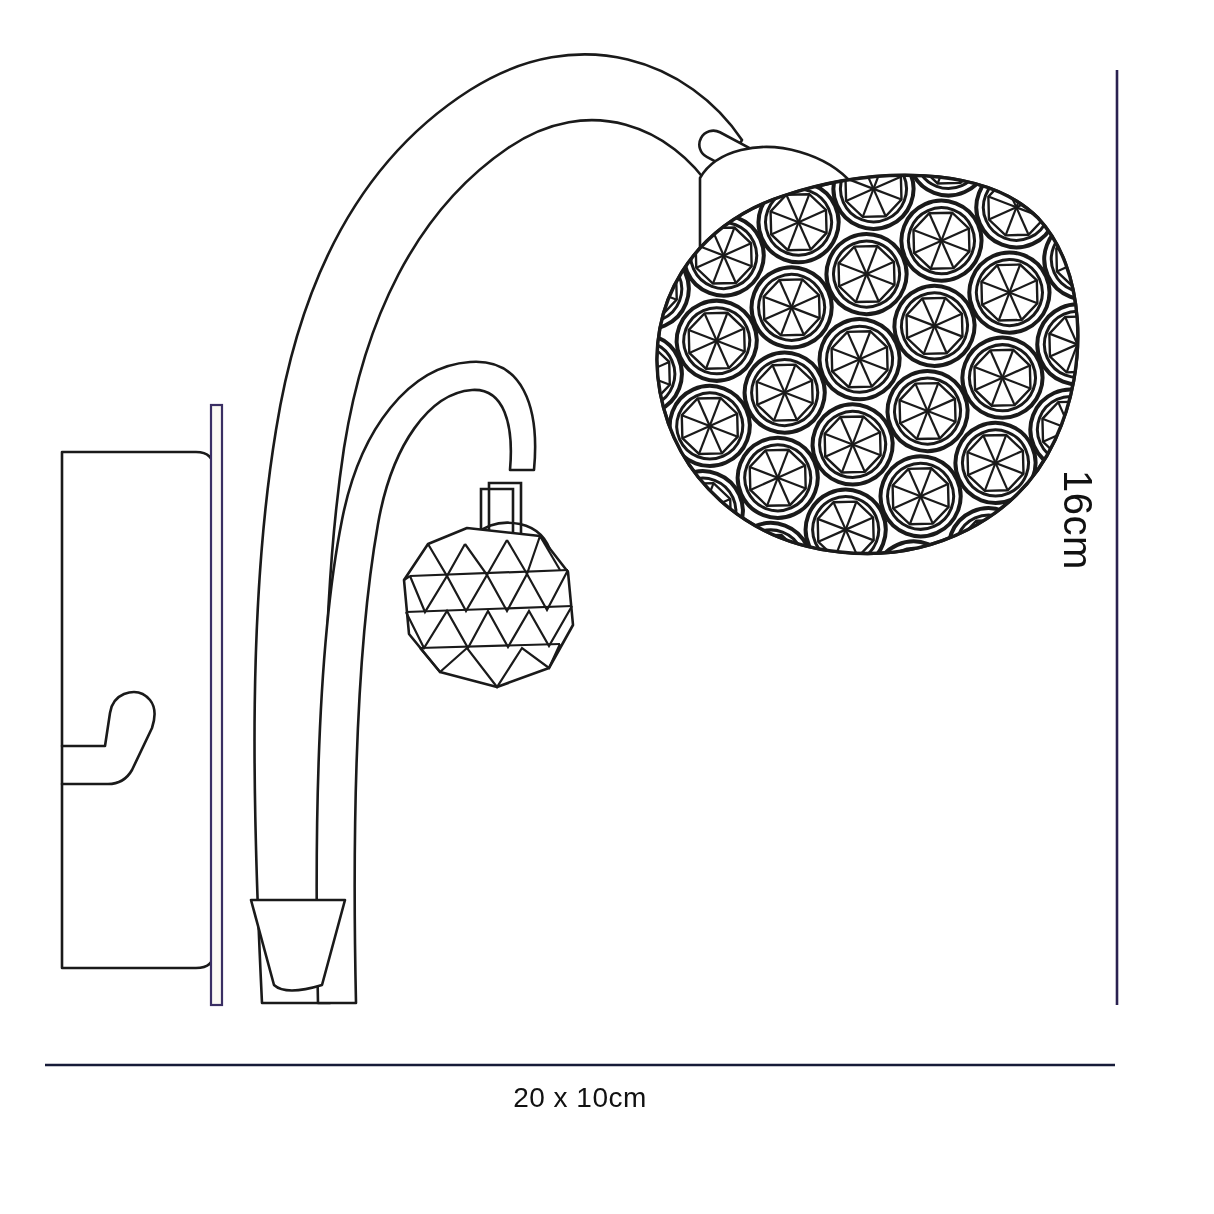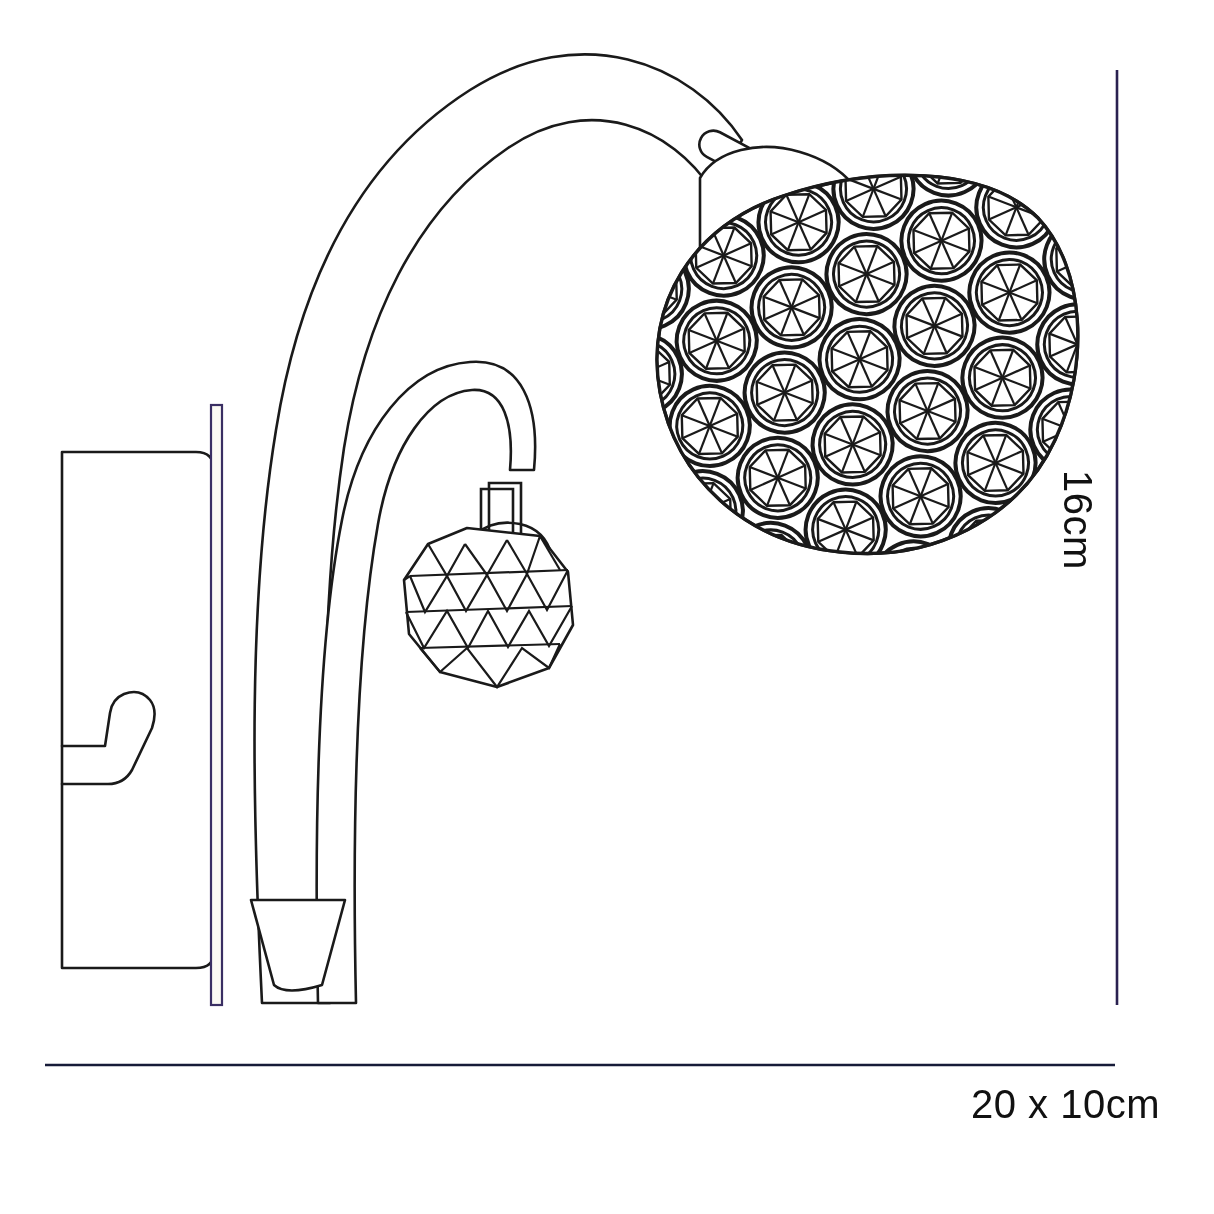--- a/index.html
+++ b/index.html
@@ -30,22 +30,22 @@
     font-family: "Liberation Sans", sans-serif;
     font-weight: 300;
     letter-spacing: 0.5px;
     white-space: nowrap;
     user-select: none;
   }
   #label-width {
     left: 0;
     top: 1082px;
     width: 1160px;
-    text-align: right;
-    font-size: 40px;
+    text-align: center;
+    font-size: 28px;
   }
   #label-height {
     left: 1100px;
     top: 470px;
     font-size: 40px;
     transform-origin: left top;
     transform: rotate(90deg);
   }
 </style>
 </head>

